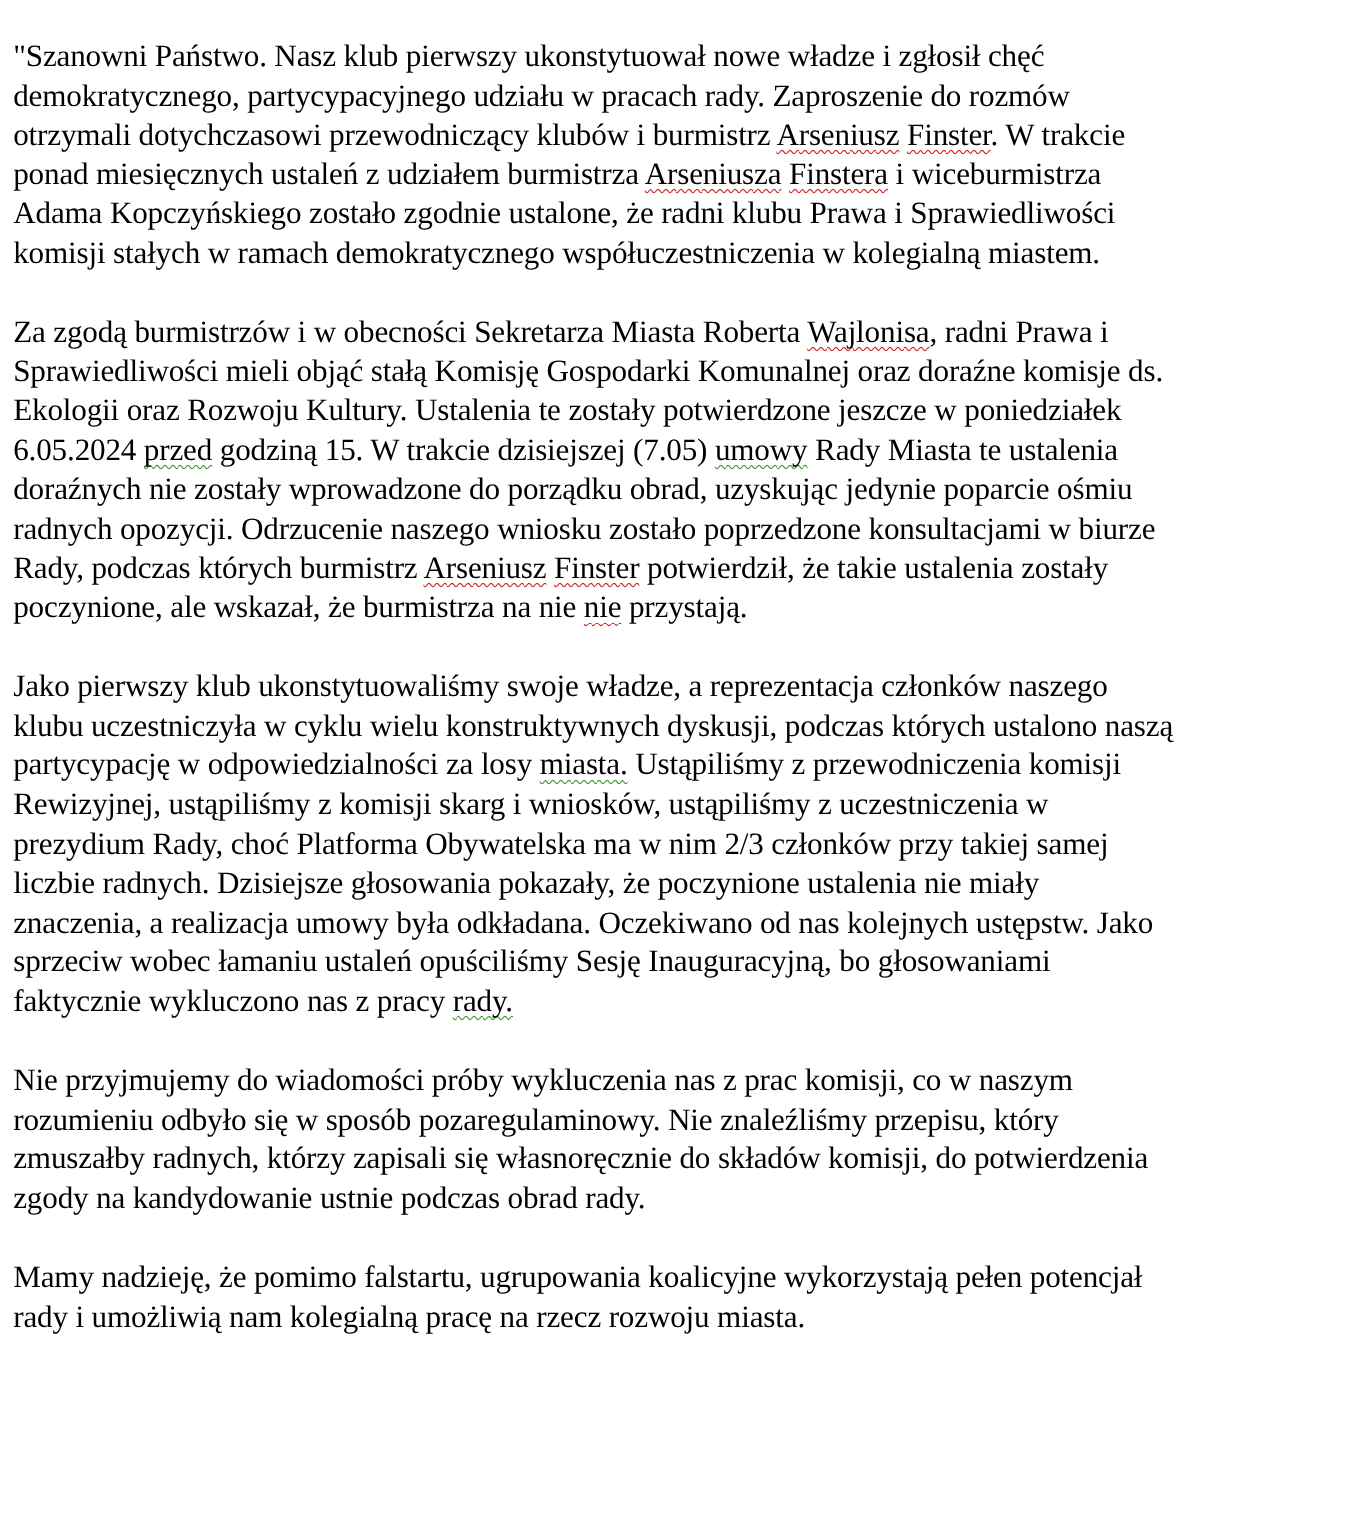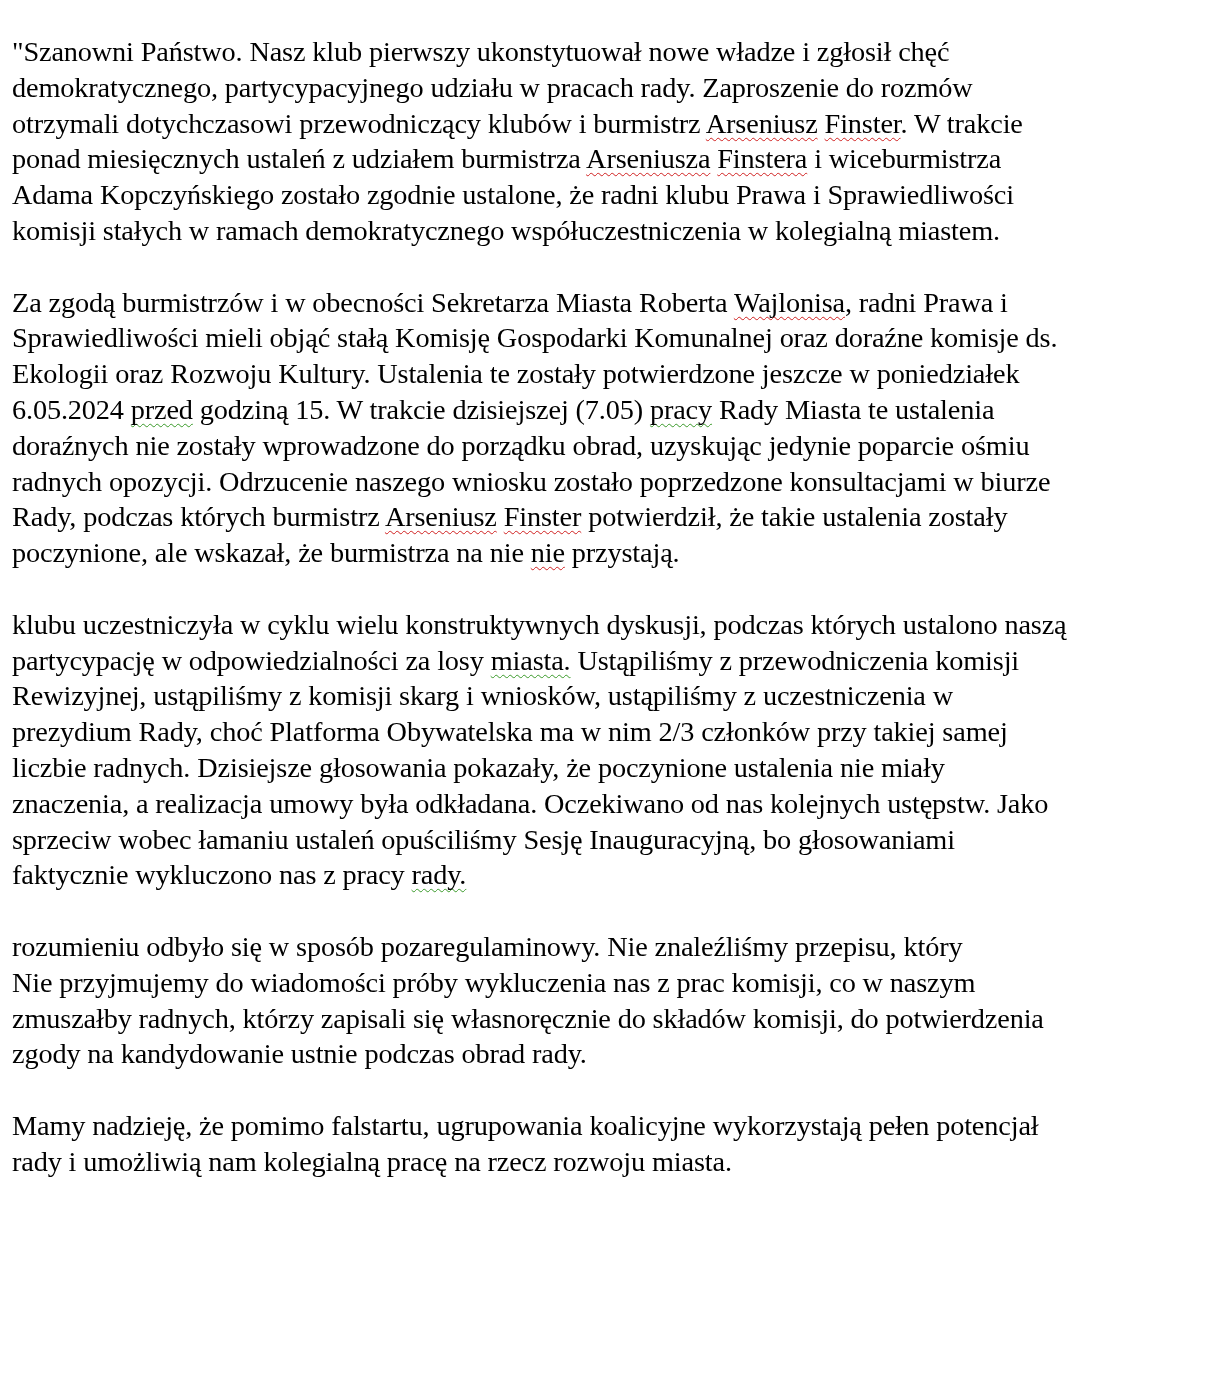--- a/index.html
+++ b/index.html
@@ -63,45 +63,46 @@
     <span class="line"><span>Adama Kopczyńskiego zostało zgodnie ustalone, że radni klubu Prawa i Sprawiedliwości</span></span>
     <span class="line"><span>komisji stałych w ramach demokratycznego współuczestniczenia w kolegialną miastem.</span></span>
   </div>
 
   <div class="gap"></div>
 
   <div class="para">
     <span class="line"><span>Za zgodą burmistrzów i w obecności Sekretarza Miasta Roberta </span><span class="sp-red">Wajlonisa</span><span>, radni Prawa i</span></span>
     <span class="line"><span>Sprawiedliwości mieli objąć stałą Komisję Gospodarki Komunalnej oraz doraźne komisje ds.</span></span>
     <span class="line"><span>Ekologii oraz Rozwoju Kultury. Ustalenia te zostały potwierdzone jeszcze w poniedziałek</span></span>
-    <span class="line"><span>6.05.2024 </span><span class="sp-green">przed</span><span> godziną 15. W trakcie dzisiejszej (7.05) </span><span class="sp-green">pracy</span><span> Rady Miasta te ustalenia</span></span>
+    <span class="line"><span>6.05.2024 </span><span class="sp-green">przed</span><span> godziną 15. W trakcie dzisiejszej (7.05) </span><span class="sp-green">umowy</span><span> Rady Miasta te ustalenia</span></span>
     <span class="line"><span>doraźnych nie zostały wprowadzone do porządku obrad, uzyskując jedynie poparcie ośmiu</span></span>
     <span class="line"><span>radnych opozycji. Odrzucenie naszego wniosku zostało poprzedzone konsultacjami w biurze</span></span>
     <span class="line"><span>Rady, podczas których burmistrz </span><span class="sp-red">Arseniusz</span><span> </span><span class="sp-red">Finster</span><span> potwierdził, że takie ustalenia zostały</span></span>
     <span class="line"><span>poczynione, ale wskazał, że burmistrza na nie </span><span class="sp-red">nie</span><span> przystają.</span></span>
   </div>
 
   <div class="gap"></div>
 
   <div class="para">
+    <span class="line"><span>Jako pierwszy klub ukonstytuowaliśmy swoje władze, a reprezentacja członków naszego</span></span>
     <span class="line"><span>klubu uczestniczyła w cyklu wielu konstruktywnych dyskusji, podczas których ustalono naszą</span></span>
     <span class="line"><span>partycypację w odpowiedzialności za losy </span><span class="sp-green">miasta.</span><span> Ustąpiliśmy z przewodniczenia komisji</span></span>
     <span class="line"><span>Rewizyjnej, ustąpiliśmy z komisji skarg i wniosków, ustąpiliśmy z uczestniczenia w</span></span>
     <span class="line"><span>prezydium Rady, choć Platforma Obywatelska ma w nim 2/3 członków przy takiej samej</span></span>
     <span class="line"><span>liczbie radnych. Dzisiejsze głosowania pokazały, że poczynione ustalenia nie miały</span></span>
     <span class="line"><span>znaczenia, a realizacja umowy była odkładana. Oczekiwano od nas kolejnych ustępstw. Jako</span></span>
     <span class="line"><span>sprzeciw wobec łamaniu ustaleń opuściliśmy Sesję Inauguracyjną, bo głosowaniami</span></span>
     <span class="line"><span>faktycznie wykluczono nas z pracy </span><span class="sp-green">rady.</span></span>
   </div>
 
   <div class="gap"></div>
 
   <div class="para">
+    <span class="line"><span>Nie przyjmujemy do wiadomości próby wykluczenia nas z prac komisji, co w naszym</span></span>
     <span class="line"><span>rozumieniu odbyło się w sposób pozaregulaminowy. Nie znaleźliśmy przepisu, który</span></span>
-    <span class="line"><span>Nie przyjmujemy do wiadomości próby wykluczenia nas z prac komisji, co w naszym</span></span>
     <span class="line"><span>zmuszałby radnych, którzy zapisali się własnoręcznie do składów komisji, do potwierdzenia</span></span>
     <span class="line"><span>zgody na kandydowanie ustnie podczas obrad rady.</span></span>
   </div>
 
   <div class="gap"></div>
 
   <div class="para">
     <span class="line"><span>Mamy nadzieję, że pomimo falstartu, ugrupowania koalicyjne wykorzystają pełen potencjał</span></span>
     <span class="line"><span>rady i umożliwią nam kolegialną pracę na rzecz rozwoju miasta.</span></span>
   </div>

